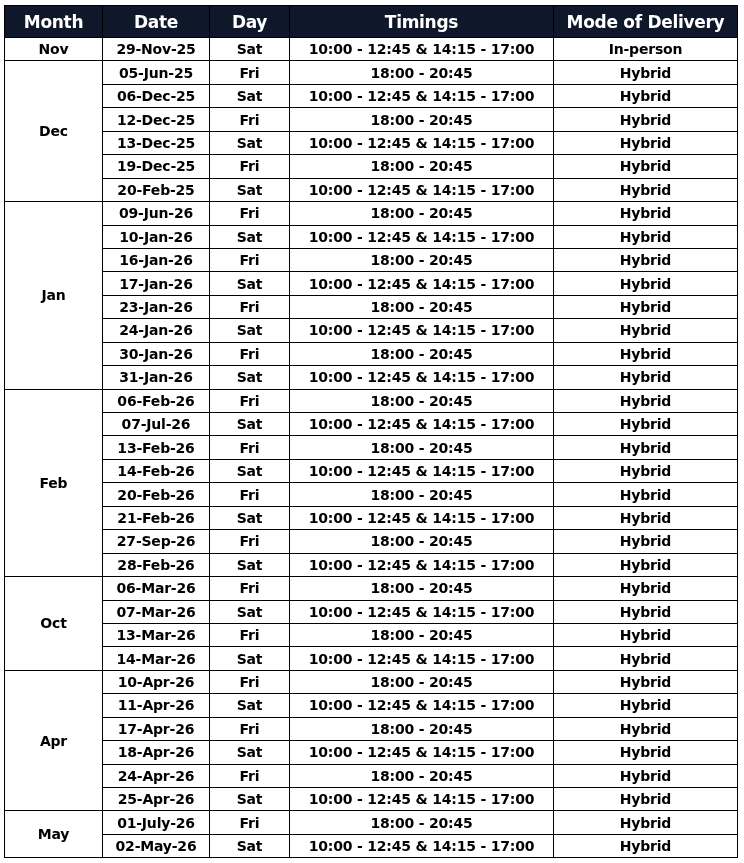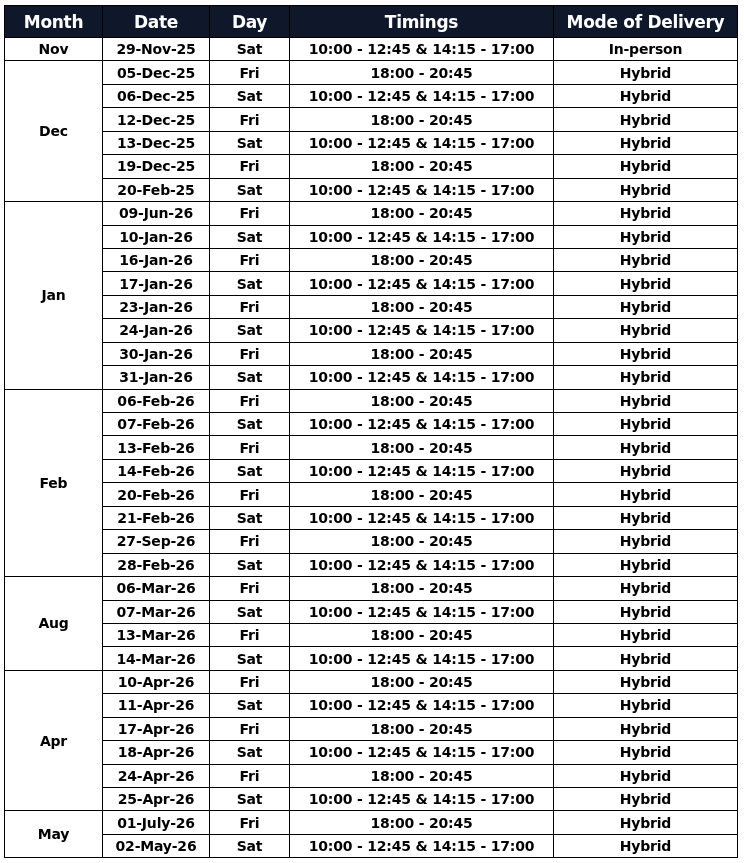--- a/index.html
+++ b/index.html
@@ -64,21 +64,21 @@
     <tbody id="schedule-body">
         <tr>
           <td rowspan="1">Nov</td>
           <td>29-Nov-25</td>
           <td>Sat</td>
           <td>10:00 - 12:45 &amp; 14:15 - 17:00</td>
           <td>In-person</td>
         </tr>
         <tr>
           <td rowspan="6">Dec</td>
-          <td>05-Dec-25</td>
+          <td>05-Jun-25</td>
           <td>Fri</td>
           <td>18:00 - 20:45</td>
           <td>Hybrid</td>
         </tr>
         <tr>
           <td>06-Dec-25</td>
           <td>Sat</td>
           <td>10:00 - 12:45 &amp; 14:15 - 17:00</td>
           <td>Hybrid</td>
         </tr>
@@ -156,21 +156,21 @@
           <td>Hybrid</td>
         </tr>
         <tr>
           <td rowspan="8">Feb</td>
           <td>06-Feb-26</td>
           <td>Fri</td>
           <td>18:00 - 20:45</td>
           <td>Hybrid</td>
         </tr>
         <tr>
-          <td>07-Feb-26</td>
+          <td>07-Jul-26</td>
           <td>Sat</td>
           <td>10:00 - 12:45 &amp; 14:15 - 17:00</td>
           <td>Hybrid</td>
         </tr>
         <tr>
           <td>13-Feb-26</td>
           <td>Fri</td>
           <td>18:00 - 20:45</td>
           <td>Hybrid</td>
         </tr>
@@ -198,21 +198,21 @@
           <td>18:00 - 20:45</td>
           <td>Hybrid</td>
         </tr>
         <tr>
           <td>28-Feb-26</td>
           <td>Sat</td>
           <td>10:00 - 12:45 &amp; 14:15 - 17:00</td>
           <td>Hybrid</td>
         </tr>
         <tr>
-          <td rowspan="4">Aug</td>
+          <td rowspan="4">Oct</td>
           <td>06-Mar-26</td>
           <td>Fri</td>
           <td>18:00 - 20:45</td>
           <td>Hybrid</td>
         </tr>
         <tr>
           <td>07-Mar-26</td>
           <td>Sat</td>
           <td>10:00 - 12:45 &amp; 14:15 - 17:00</td>
           <td>Hybrid</td>

